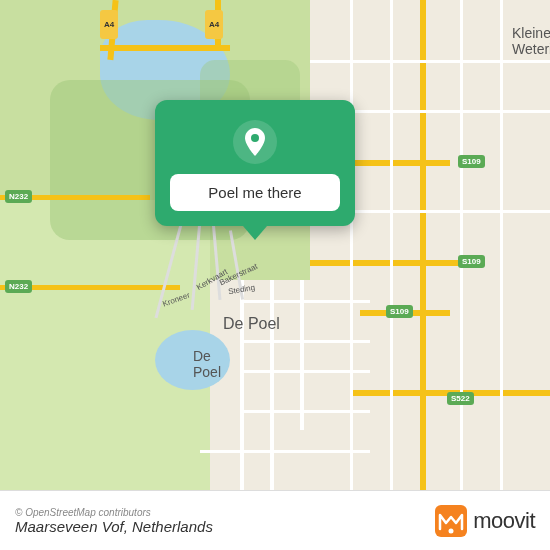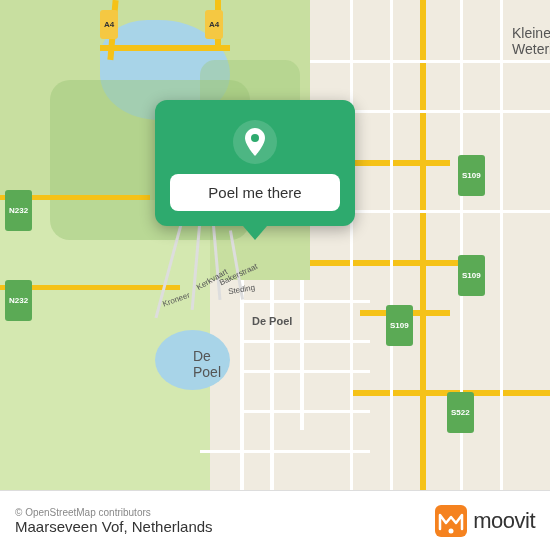--- a/index.html
+++ b/index.html
@@ -51,21 +51,21 @@
       font-family: Arial, sans-serif;
     }
 
     
     .route-badge {
       position: absolute;
       background: #5baa55;
       color: white;
       font-size: 8px;
       font-weight: bold;
-      padding: 16px 4px;
+      padding: 2px 4px;
       border-radius: 3px;
     }
     .route-badge-yellow {
       position: absolute;
       background: #f5c842;
       color: #333;
       font-size: 8px;
       font-weight: bold;
       padding: 10px 4px;
       border-radius: 3px;
@@ -129,20 +129,21 @@
       border-top: 1px solid #ddd;
       display: flex;
       align-items: center;
       justify-content: space-between;
       padding: 0 15px;
     }
 
     #footer-left {
       display: flex;
       flex-direction: column;
+      font-style: italic;
     }
 
     .copyright-text {
       font-size: 10px;
       color: #888;
     }
 
     .location-name {
       font-size: 15px;
       color: #333;
@@ -226,21 +227,21 @@
 
   <div class="route-badge-yellow" style="top:10px;left:100px;">A4</div>
   <div class="route-badge-yellow" style="top:10px;left:205px;">A4</div>
   <div class="route-badge" style="top:190px;left:5px;">N232</div>
   <div class="route-badge" style="top:280px;left:5px;">N232</div>
   <div class="route-badge" style="top:155px;left:458px;">S109</div>
   <div class="route-badge" style="top:255px;left:458px;">S109</div>
   <div class="route-badge" style="top:305px;left:386px;">S109</div>
   <div class="route-badge" style="top:392px;left:447px;text-align:right;">S522</div>
 
-  <div class="map-label" style="top:315px;left:252px;font-size:11px;font-weight:bold;">De Poel</div>
+  <div class="map-label" style="top:315px;left:223px;font-size:16px;font-weight:normal;">De Poel</div>
   <div class="map-label" style="top:25px;left:512px;font-size:14px;">Kleine<br>Wetering</div>
   <div class="map-label" style="top:275px;left:195px;font-size:8px;transform:rotate(-30deg);">Kerkvaart</div>
   <div class="map-label" style="top:295px;left:162px;font-size:8px;transform:rotate(-20deg);">Kroneer</div>
   <div class="map-label" style="top:270px;left:218px;font-size:8px;transform:rotate(-25deg);">Bakerstraat</div>
   <div class="map-label" style="top:285px;left:228px;font-size:8px;transform:rotate(-10deg);">Steding</div>
   <div class="map-label" style="top:348px;left:193px;font-size:14px;">De<br>Poel</div>
 
   <div id="popup-card">
 
     <svg class="popup-pin-icon" viewBox="0 0 44 44" fill="none" xmlns="http://www.w3.org/2000/svg">

